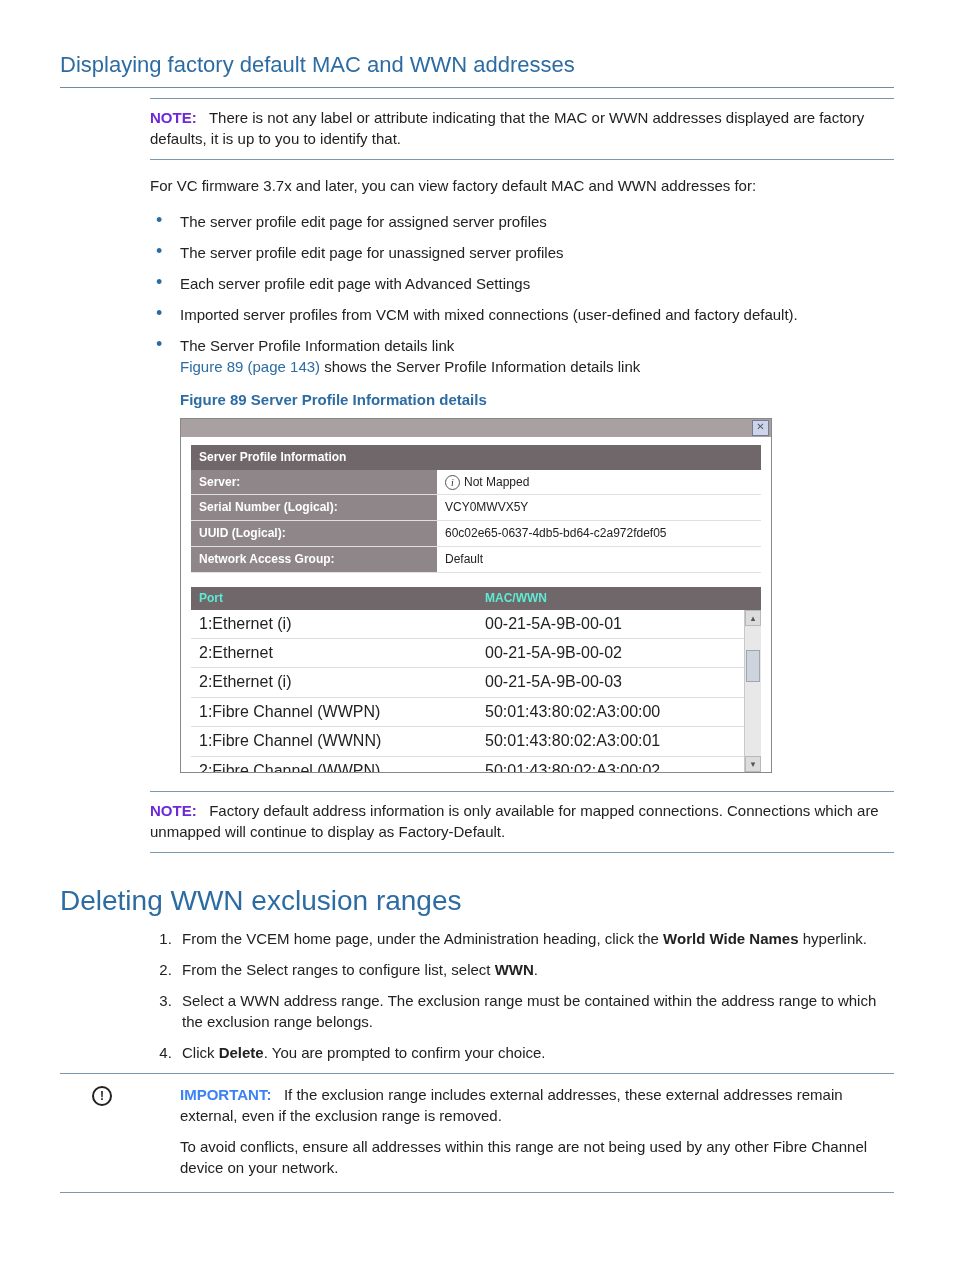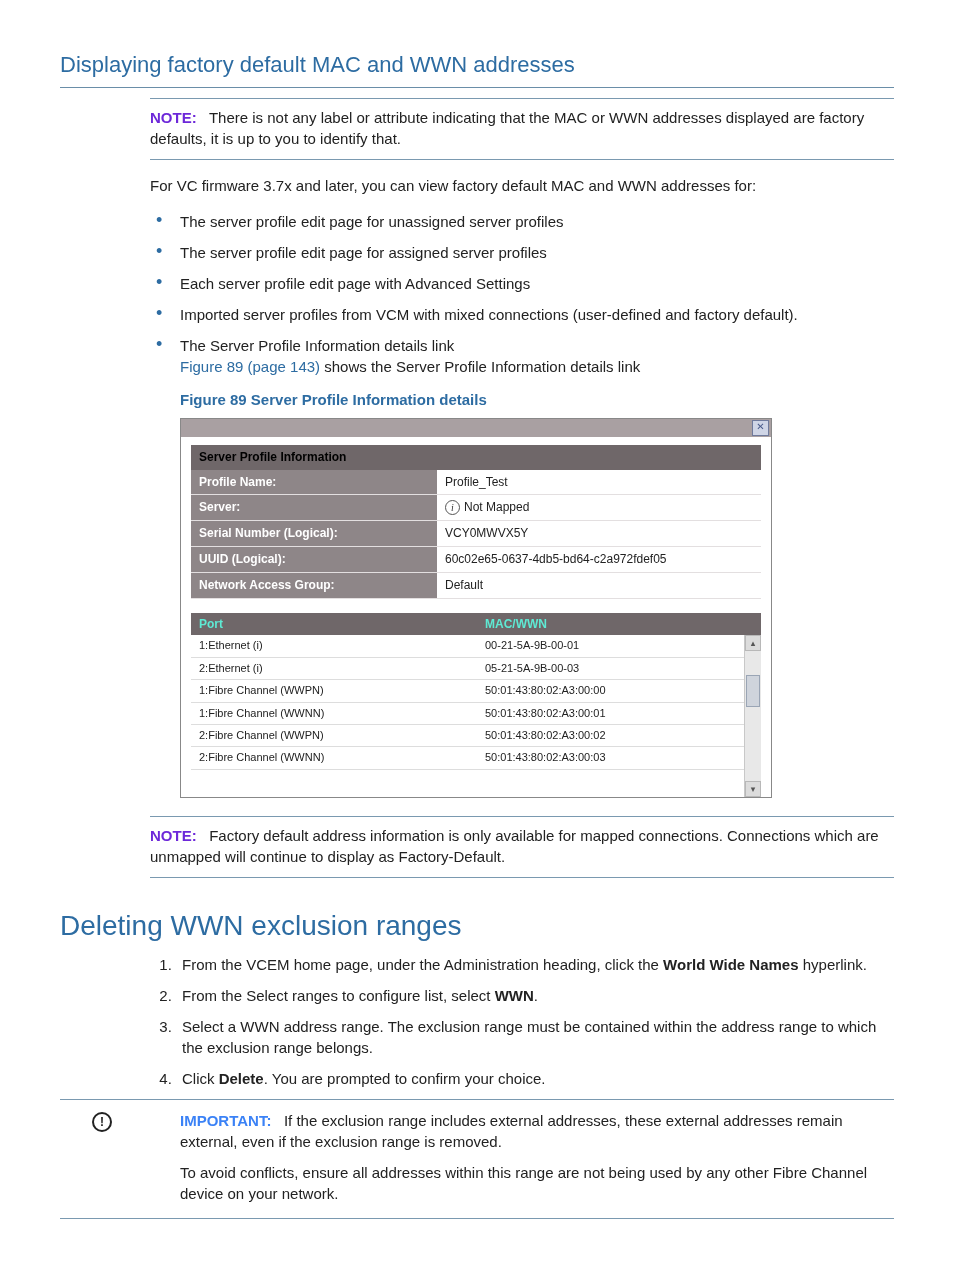--- a/index.html
+++ b/index.html
@@ -93,21 +93,21 @@
     font-size: 10px;
     line-height: 12px;
     text-align: center;
     font-family: Arial;
   }
   .screenshot .inner {
     padding: 8px 10px 0 10px;
   }
   .panel-head {
     background: #6f6769;
-    color: #000000;
+    color: #ffffff;
     font-weight: bold;
     padding: 4px 8px;
     font-size: 12px;
   }
   .info-table {
     width: 100%;
     border-collapse: collapse;
   }
   .info-table td {
     border-bottom: 1px solid #e3dfe0;
@@ -149,21 +149,21 @@
     height: 162px;
     overflow: hidden;
   }
   .port-table {
     width: calc(100% - 16px);
     border-collapse: collapse;
   }
   .port-table td {
     border-bottom: 1px solid #ddd;
     padding: 3px 8px;
-    font-size: 11px;
+    font-size: 16px;
   }
   .port-scroll {
     position: absolute;
     right: 0; top: 0;
     width: 16px;
     height: 100%;
     background: #e8e8e8;
     border-left: 1px solid #c8c8c8;
   }
   .port-scroll .arrow {
@@ -223,44 +223,40 @@
 <hr class="rule">
 
 <div class="note-box">
   <span class="note-label">NOTE:</span>&nbsp;&nbsp;
   <span>There is not any label or attribute indicating that the MAC or WWN addresses displayed are factory defaults, it is up to you to identify that.</span>
 </div>
 
 <p class="body-indent">For VC firmware 3.7x and later, you can view factory default MAC and WWN addresses for:</p>
 
 <ul class="bullets">
+  <li>The server profile edit page for assigned server profiles</li>
   <li>The server profile edit page for unassigned server profiles</li>
-  <li>The server profile edit page for assigned server profiles</li>
   <li>Each server profile edit page with Advanced Settings</li>
   <li>Imported server profiles from VCM with mixed connections (user-defined and factory default).</li>
   <li>
     <span>The Server Profile Information details link</span><br>
     <span class="link-blue">Figure 89 (page 143)</span><span> shows the Server Profile Information details link</span>
   </li>
 </ul>
 
 <div class="fig-caption">Figure 89 Server Profile Information details</div>
 
 <div class="screenshot">
   <div class="titlebar">
     <div class="closebtn">✕</div>
   </div>
   <div class="inner">
     <div class="panel-head">Server Profile Information</div>
     <table class="info-table">
       <tbody>
-          <tr>
-            <td class="k">Profile Name:</td>
-            <td>Profile_Test</td>
-          </tr>
       <tr>
             <td class="k">Server:</td>
             <td><span class="info-icon">i</span><span>Not Mapped</span></td>
           </tr>
       <tr>
             <td class="k">Serial Number (Logical):</td>
             <td>VCY0MWVX5Y</td>
           </tr>
       <tr>
             <td class="k">UUID (Logical):</td>
@@ -283,22 +279,26 @@
       </tbody>
         </table>
       <div class="port-body-wrap">
         <table class="port-table">
           <tbody>
               <tr>
                 <td style="width:270px">1:Ethernet (i)</td>
                 <td>00-21-5A-9B-00-01</td>
               </tr>
           <tr>
+                <td>2:Ethernet</td>
+                <td>00-21-5A-9B-00-02</td>
+              </tr>
+          <tr>
                 <td>2:Ethernet (i)</td>
-                <td>05-21-5A-9B-00-03</td>
+                <td>00-21-5A-9B-00-03</td>
               </tr>
           <tr>
                 <td>1:Fibre Channel (WWPN)</td>
                 <td>50:01:43:80:02:A3:00:00</td>
               </tr>
           <tr>
                 <td>1:Fibre Channel (WWNN)</td>
                 <td>50:01:43:80:02:A3:00:01</td>
               </tr>
           <tr>

